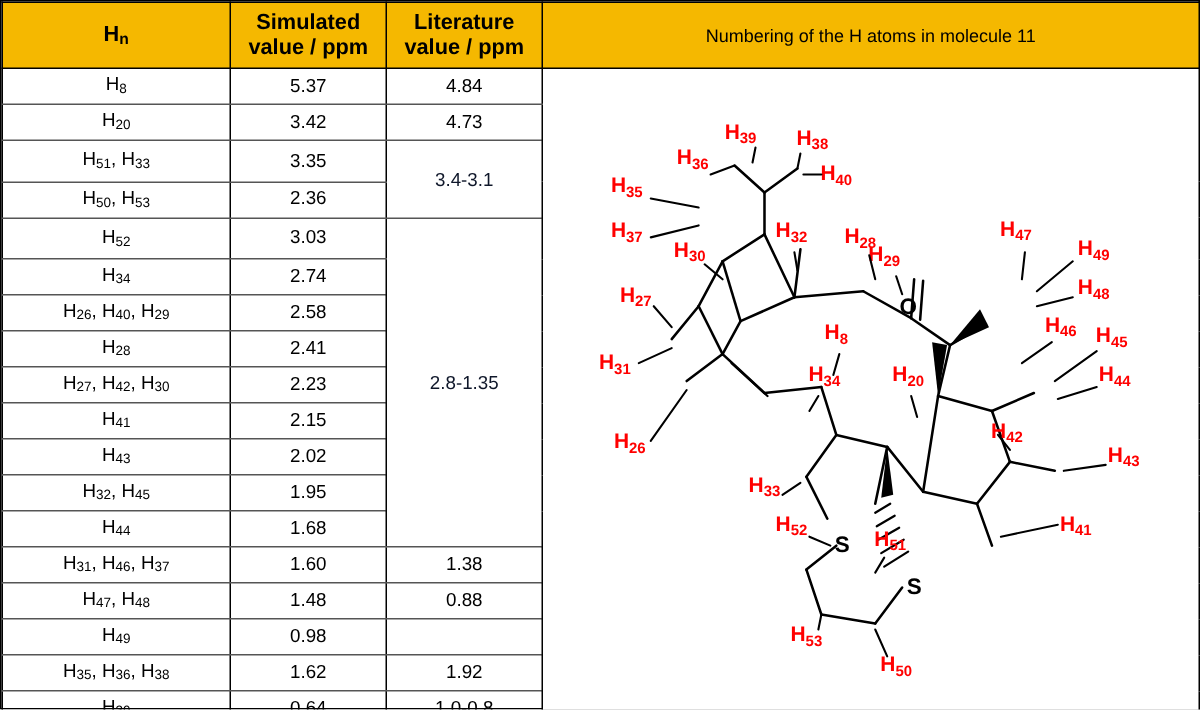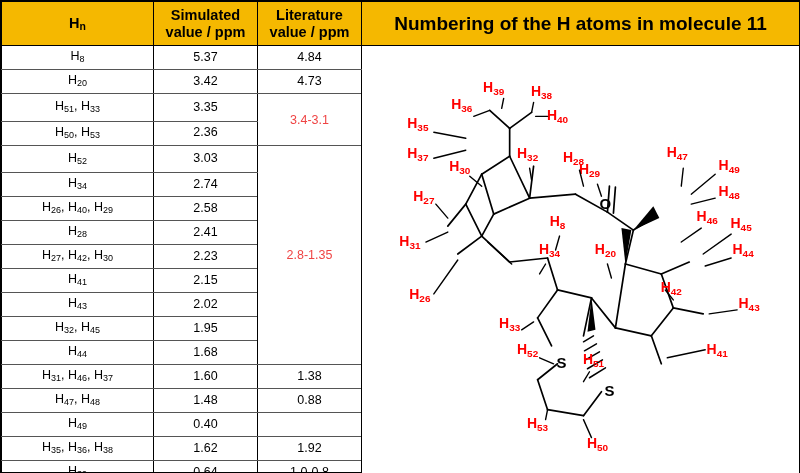--- a/index.html
+++ b/index.html
@@ -34,22 +34,22 @@
     font-size: 14.5px;
     text-align: center;
     vertical-align: middle;
     border: 1px solid #000;
     padding: 5px 2px;
     line-height: 1.15;
   }
   th.hdr-struct {
     background: #F5B800;
     color: #000;
-    font-weight: bold;
-    font-size: 19px;
+    font-weight: normal;
+    font-size: 12px;
     text-align: center;
     vertical-align: middle;
     border: 1px solid #000;
     padding: 5px 4px;
   }
   td.cell {
     border-left: 1px solid #000;
     border-right: 1px solid #000;
     border-bottom: 1px solid #555;
     text-align: center;
@@ -60,21 +60,21 @@
     line-height: 1.1;
     color: #000;
   }
   td.lit-span {
     border-left: 1px solid #000;
     border-right: 1px solid #000;
     border-bottom: 1px solid #555;
     text-align: center;
     vertical-align: middle;
     font-size: 12.5px;
-    color: #ef4444;
+    color: #0f172a;
   }
   td.struct {
     border-left: 1px solid #000;
     border-right: 1px solid #000;
     border-bottom: 1px solid #000;
     vertical-align: top;
     padding: 0;
     background: #fff;
   }
   td.lastrow {
@@ -359,21 +359,21 @@
         <td class="cell">1.60</td>
         <td class="cell">1.38</td>
       </tr>
       <tr>
         <td class="cell" id="r14c0">H<sub>47</sub>, H<sub>48</sub></td>
         <td class="cell">1.48</td>
         <td class="cell">0.88</td>
       </tr>
       <tr>
         <td class="cell" id="r15c0">H<sub>49</sub></td>
-        <td class="cell">0.40</td>
+        <td class="cell">0.98</td>
         <td class="cell"></td>
       </tr>
       <tr>
         <td class="cell" id="r16c0">H<sub>35</sub>, H<sub>36</sub>, H<sub>38</sub></td>
         <td class="cell">1.62</td>
         <td class="cell">1.92</td>
       </tr>
       <tr>
         <td class="cell lastrow" id="r17c0">H<sub>39</sub></td>
         <td class="cell lastrow">0.64</td>

